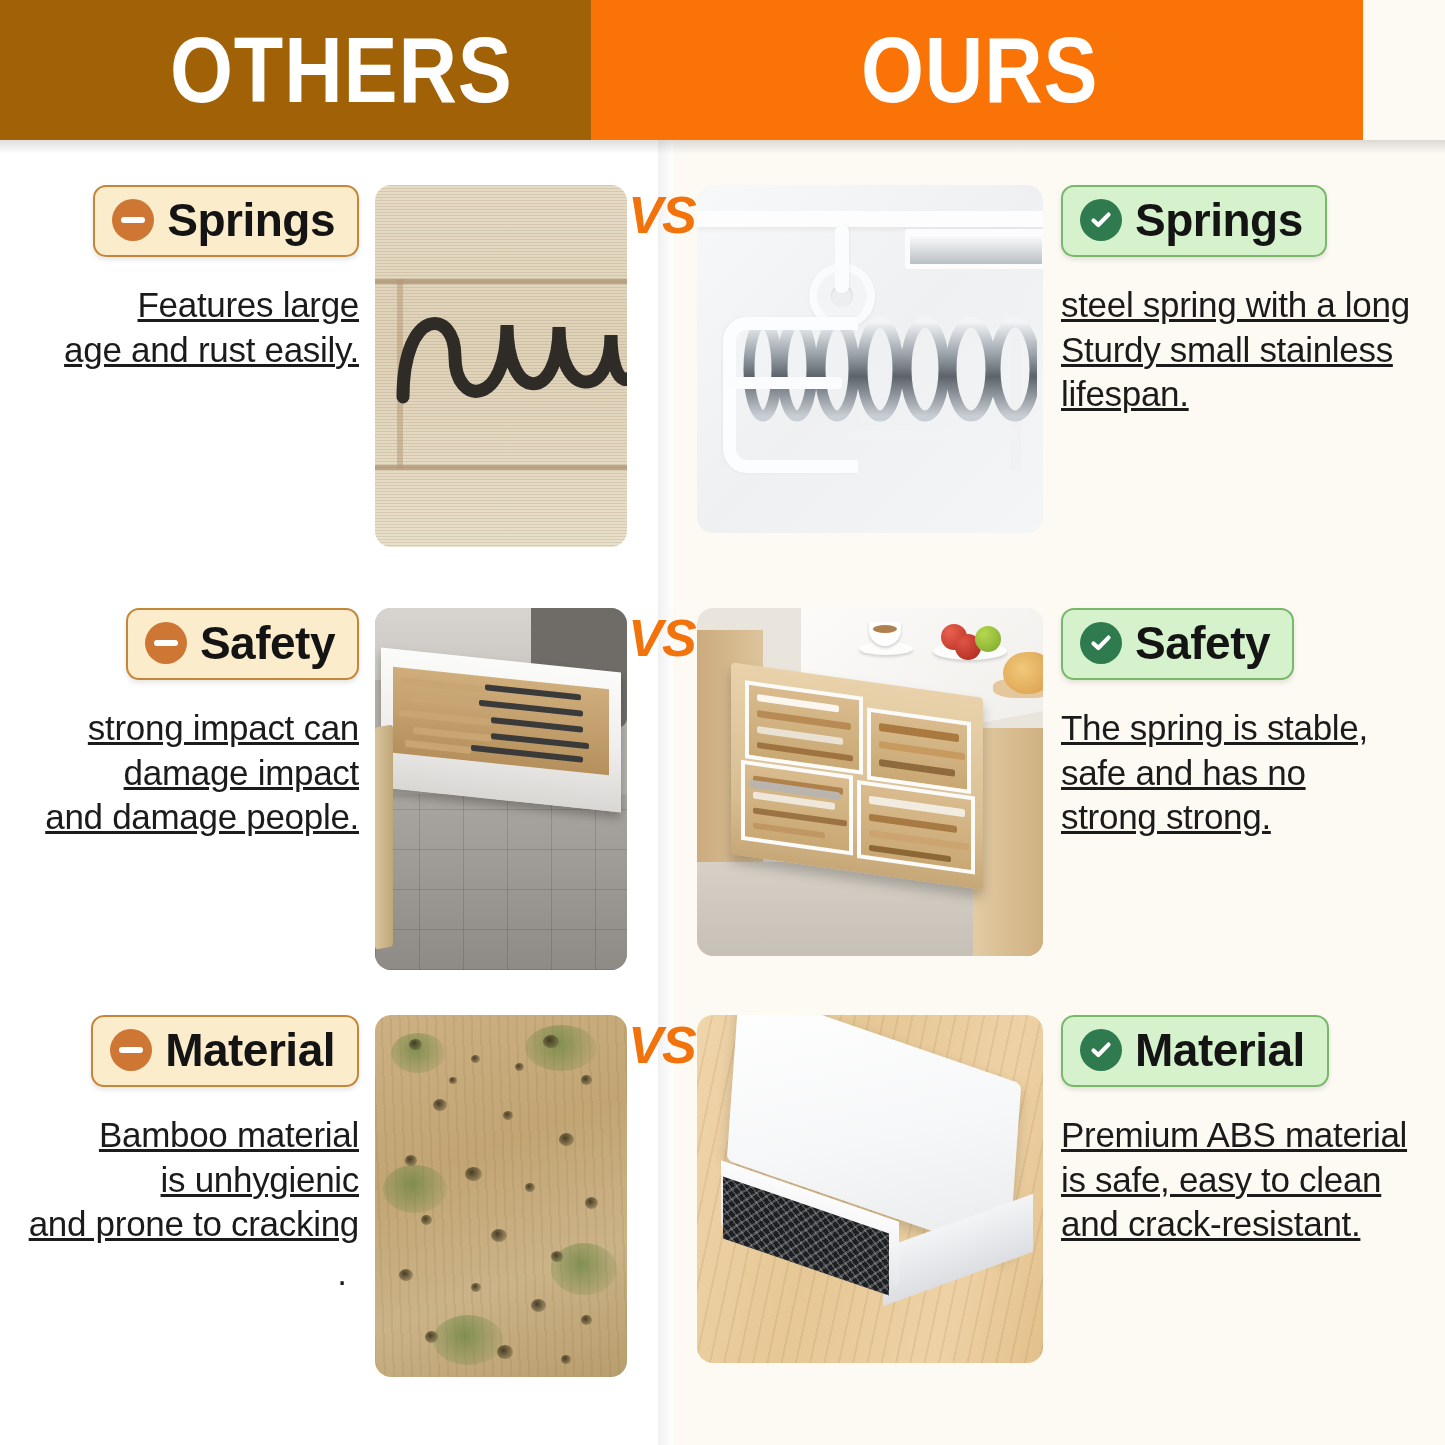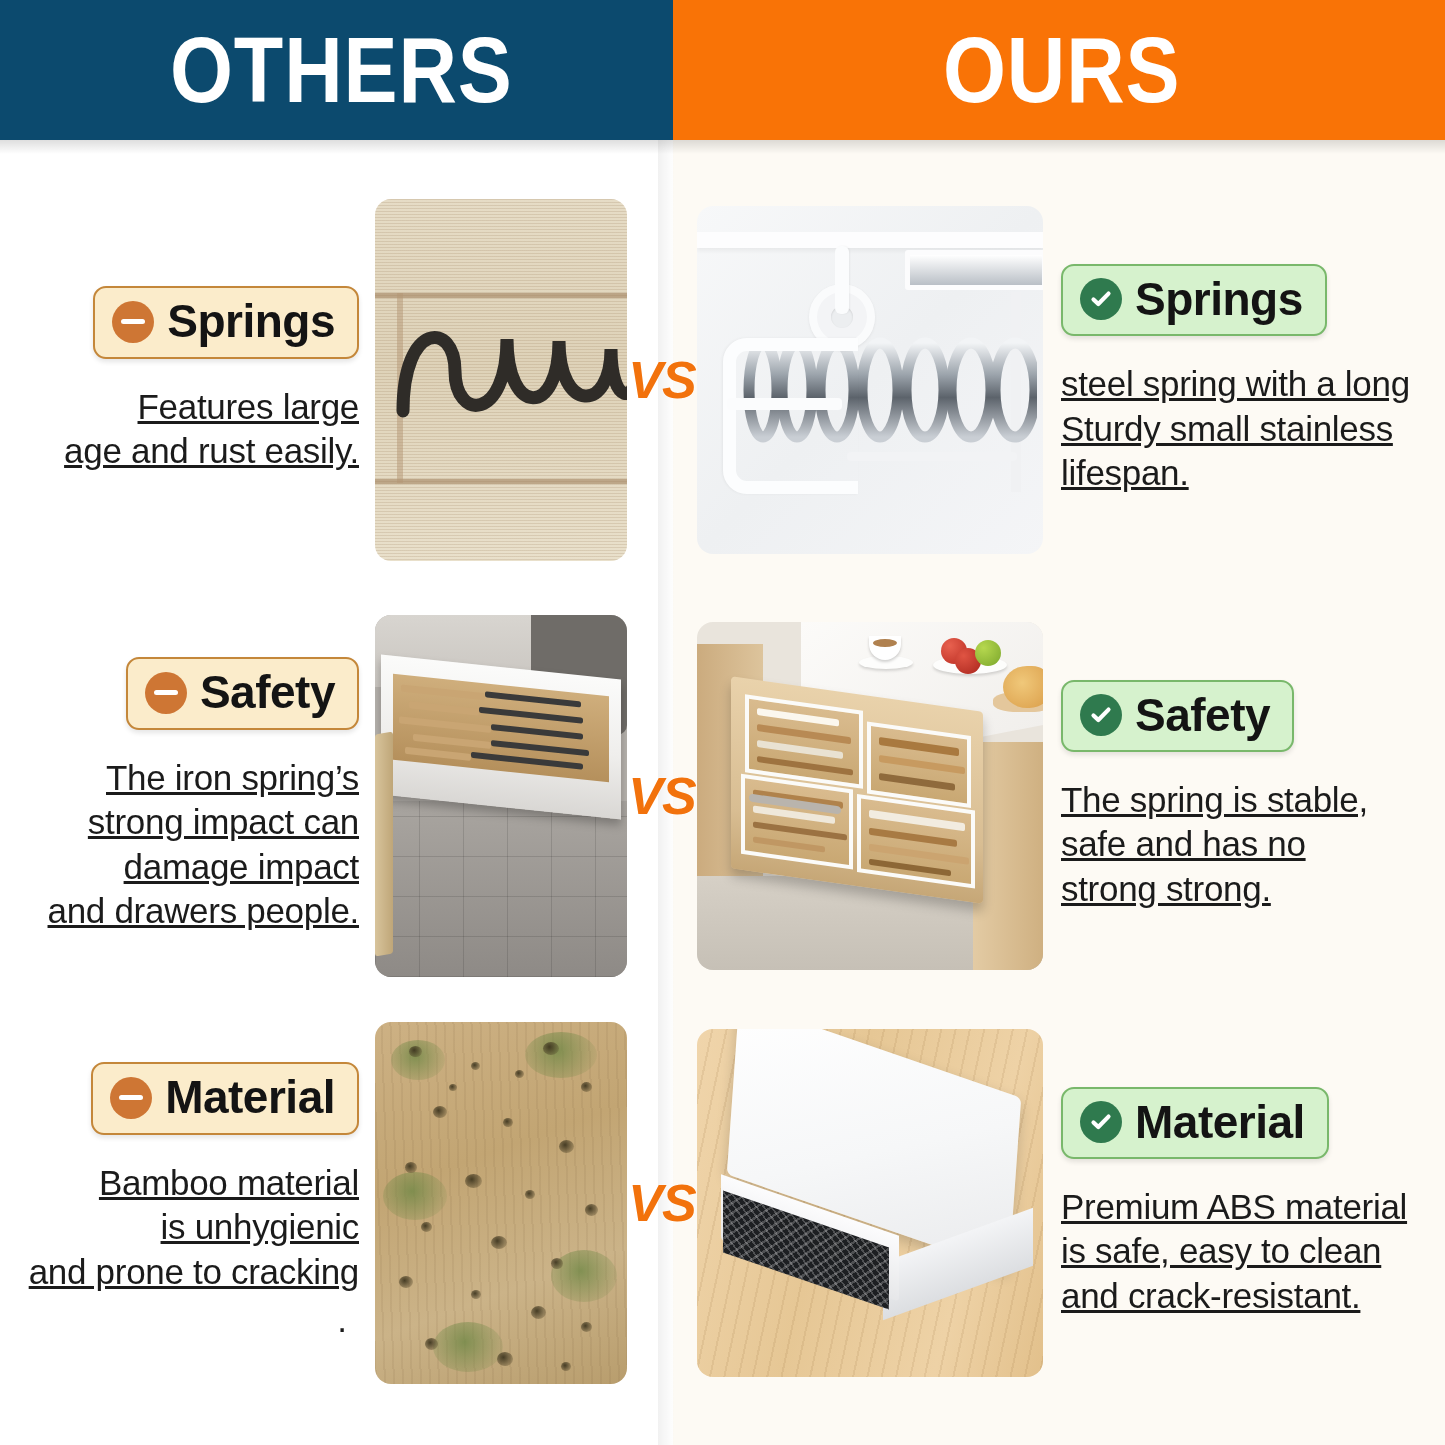--- a/index.html
+++ b/index.html
@@ -49,22 +49,22 @@
     width: 1445px; height: 140px;
     display: flex;
   }
   .header-half {
     height: 140px;
     display: flex;
     align-items: center;
     position: relative;
   }
   .header-left {
-    width: 673px;
-    background: #0c4a6e;
+    width: 591px;
+    background: #a16207;
     justify-content: flex-start;
   }
   .header-right {
     width: 772px;
     background: #f97306;
     justify-content: flex-start;
   }
   .header-title {
     color: #ffffff;
     font-weight: bold;
@@ -84,21 +84,20 @@
     background: linear-gradient(to bottom, rgba(0,0,0,0.13), rgba(0,0,0,0));
     pointer-events: none;
   }
 
   
   .row {
     position: absolute;
     left: 0;
     width: 1445px;
     display: flex;
-    align-items: center;
   }
   .row-1 { top: 185px; height: 390px; }
   .row-2 { top: 608px; height: 375px; }
   .row-3 { top: 1015px; height: 375px; }
 
   
   .text-col {
     box-sizing: border-box;
     display: flex;
     flex-direction: column;
@@ -569,24 +568,23 @@
   <div class="row row-2">
 
     <div class="text-col left">
       <div class="badge badge-bad">
         <span class="badge-icon icon-minus">
             <span class="bar"></span>
           </span>
         <span class="badge-label">Safety</span>
       </div>
       <div class="desc">
-        <span class="ln">The iron spring’s</span>
         <span class="ln">strong impact can</span>
         <span class="ln">damage impact</span>
-        <span class="ln">and drawers people.</span>
+        <span class="ln">and damage people.</span>
       </div>
     </div>
 
     <div class="photo photo-left">
       <div class="art-messy"></div>
       <div class="messy-counter"></div>
       <div class="messy-counter-dark"></div>
       <div class="messy-floor"></div>
       <div class="messy-drawer">
         <div class="messy-drawer-inner">

